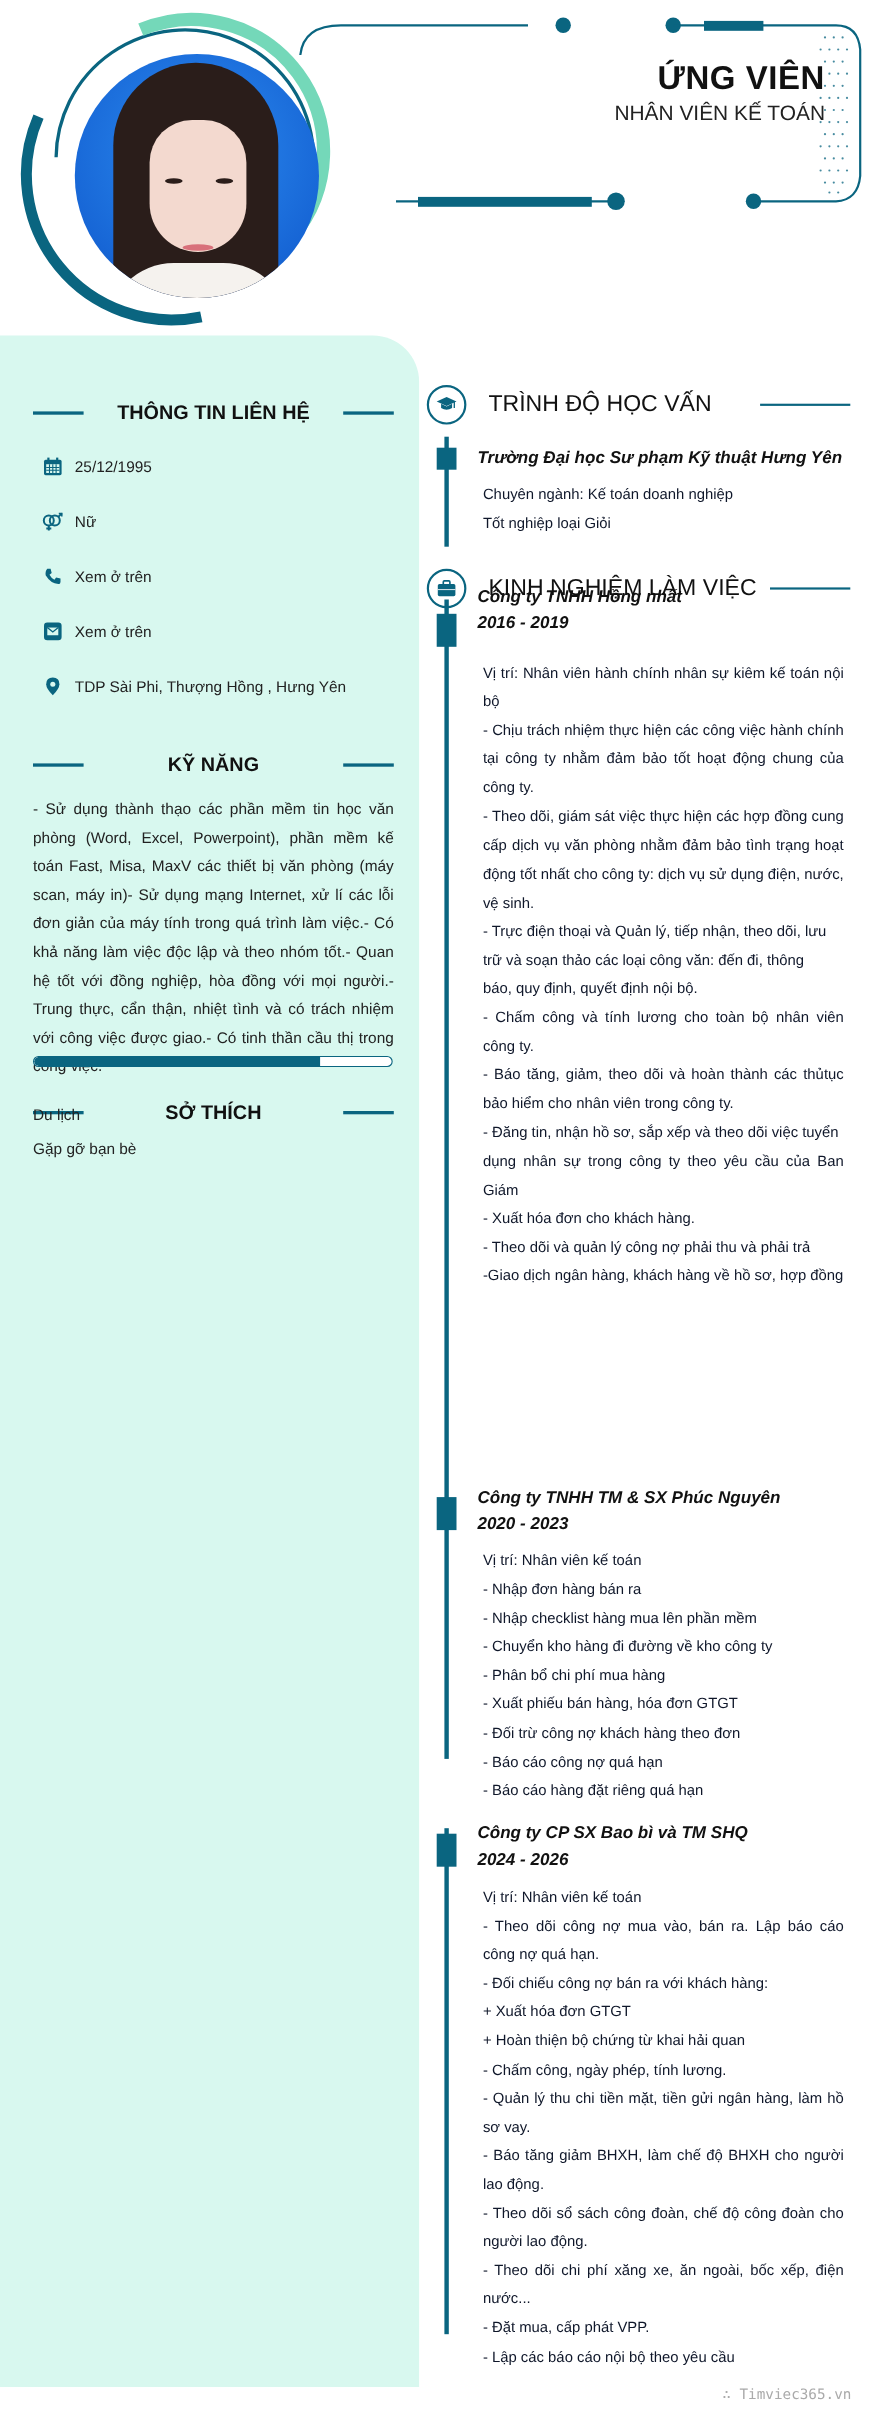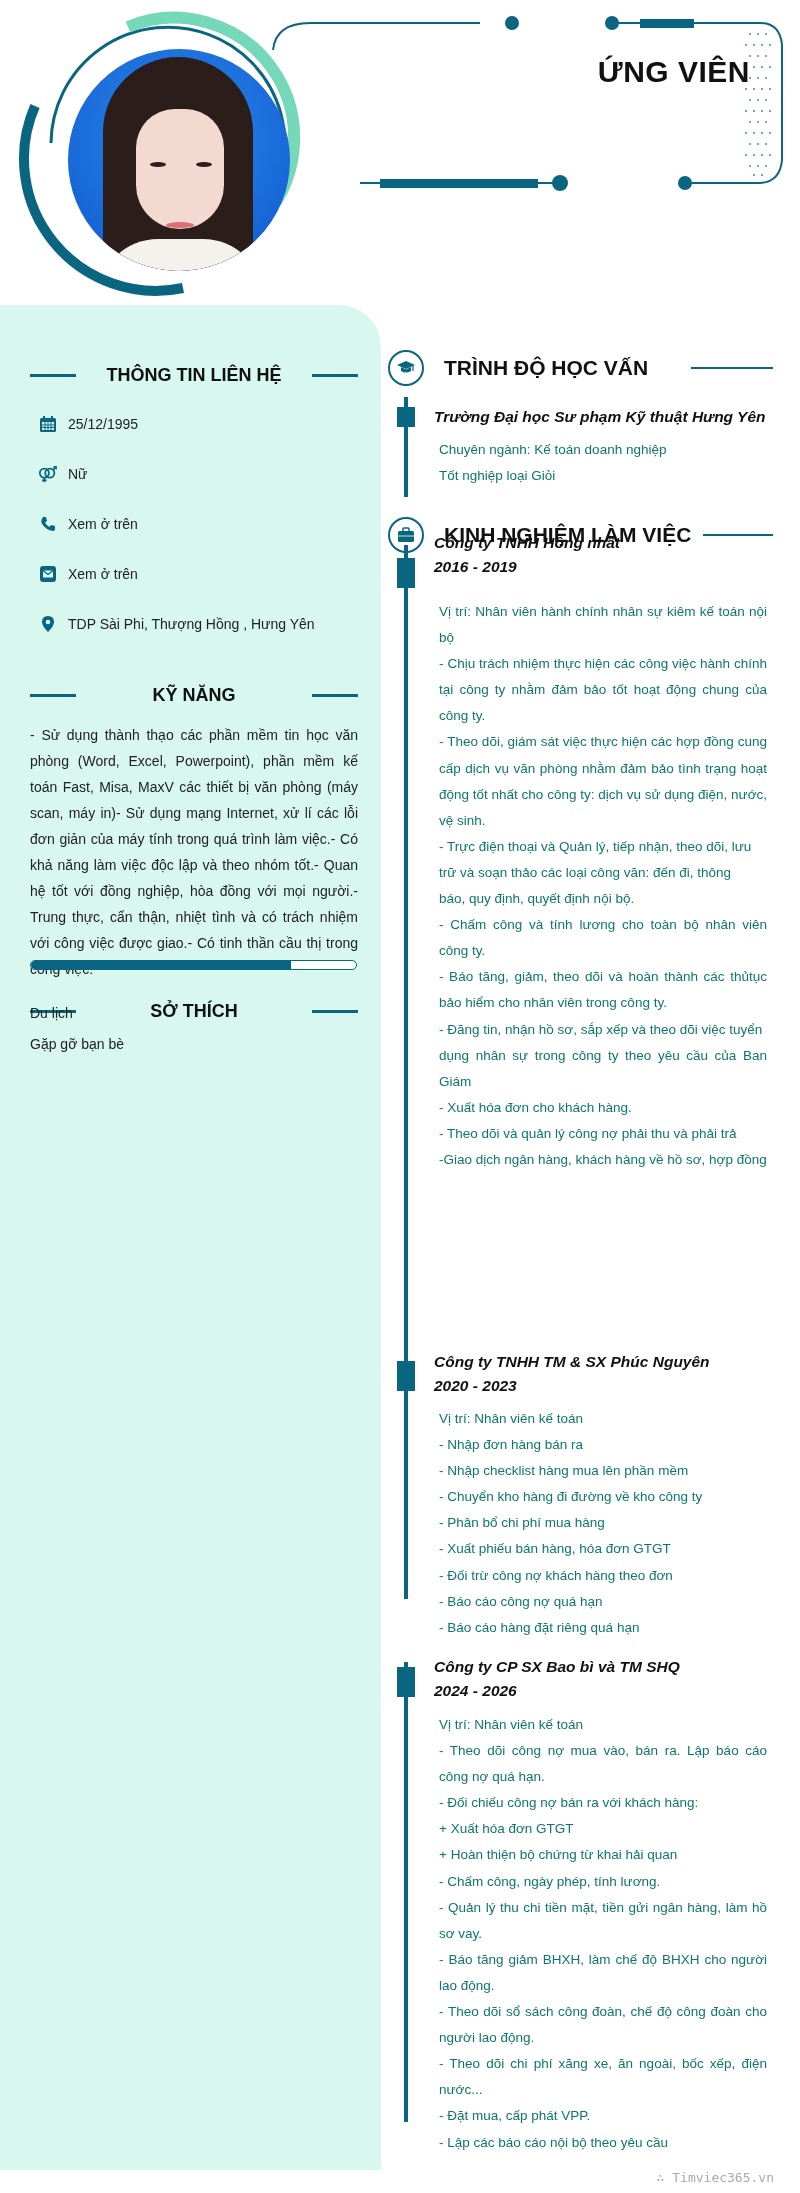--- a/index.html
+++ b/index.html
@@ -24,27 +24,27 @@
   .contact-item { position: absolute; left: 38px; display: flex; align-items: center; font-size: 14px; color: #222; }
   .contact-item .ic { width: 20px; height: 20px; margin-right: 10px; display: flex; align-items: center; justify-content: center; }
   .skills-text { position: absolute; left: 30px; top: 722px; width: 328px; font-size: 14px; line-height: 26px; text-align: justify; color: #222; }
   .skill-bar { position: absolute; left: 30px; top: 960px; width: 327px; height: 10px; border: 1px solid #0a6580; border-radius: 6px; background: #fff; overflow: hidden; }
   .skill-bar .fill { height: 100%; width: 80%; background: #0a6580; border-radius: 6px 0 0 6px; }
   .hobby { position: absolute; left: 30px; font-size: 14px; color: #222; }
 
   .main-col { position: absolute; left: 388px; top: 345px; width: 385px; }
   .main-head { position: absolute; left: 0; display: flex; align-items: center; width: 385px; }
   .main-head .circle { width: 36px; height: 36px; border: 2px solid #0a6580; border-radius: 50%; display: flex; align-items: center; justify-content: center; background: #fff; }
-  .main-head .txt { font-size: 21px; font-weight: bold; margin-left: 20px; color: #111; white-space: nowrap; }
+  .main-head .txt { font-size: 21px; font-weight: normal; margin-left: 20px; color: #111; white-space: nowrap; }
   .main-head .rule { flex: 1; height: 2px; background: #0a6580; margin-left: 12px; }
   .main-head .rule.short { flex: none; width: 82px; margin-left: auto; }
   .timeline { position: absolute; left: 16px; width: 4px; background: #0a6580; }
   .marker { position: absolute; left: 9px; width: 18px; background: #0a6580; }
   .entry-title { position: absolute; left: 46px; font-size: 15.5px; font-weight: bold; color: #111; line-height: 24px; font-style: italic; }
-  .entry-body { position: absolute; left: 51px; width: 328px; font-size: 13.5px; line-height: 26.1px; color: #0f766e; text-align: justify; }
+  .entry-body { position: absolute; left: 51px; width: 328px; font-size: 13.5px; line-height: 26.1px; color: #0f172a; text-align: justify; }
   .entry-body div { white-space: normal; }
   .watermark { position: absolute; right: 26px; top: 2170px; font-family: "DejaVu Sans Mono", monospace; font-size: 13px; color: #aaa; }
 </style>
 </head>
 <body>
 
 <div class="header">
   <svg class="deco" width="800" height="305">
 
     <path d="M 35 106 A 132 132 0 0 0 183 288" fill="none" stroke="#0a6580" stroke-width="10"></path>
@@ -117,20 +117,21 @@
       <div class="hair"></div>
       <div class="shirt"></div>
       <div class="face"></div>
       <div class="eye" style="left:82px;"></div>
       <div class="eye" style="left:128px;"></div>
       <div class="mouth"></div>
     </div>
   </div>
   <div class="title-box">
     <div class="title-name">ỨNG VIÊN</div>
+    <div class="title-job">NHÂN VIÊN KẾ TOÁN</div>
   </div>
 </div>
 
 <div class="sidebar"></div>
 
 <div class="sec-head" style="top:360px;">
   <span class="line"></span>
   <span class="txt">THÔNG TIN LIÊN HỆ</span>
   <span class="line"></span>
 </div>

